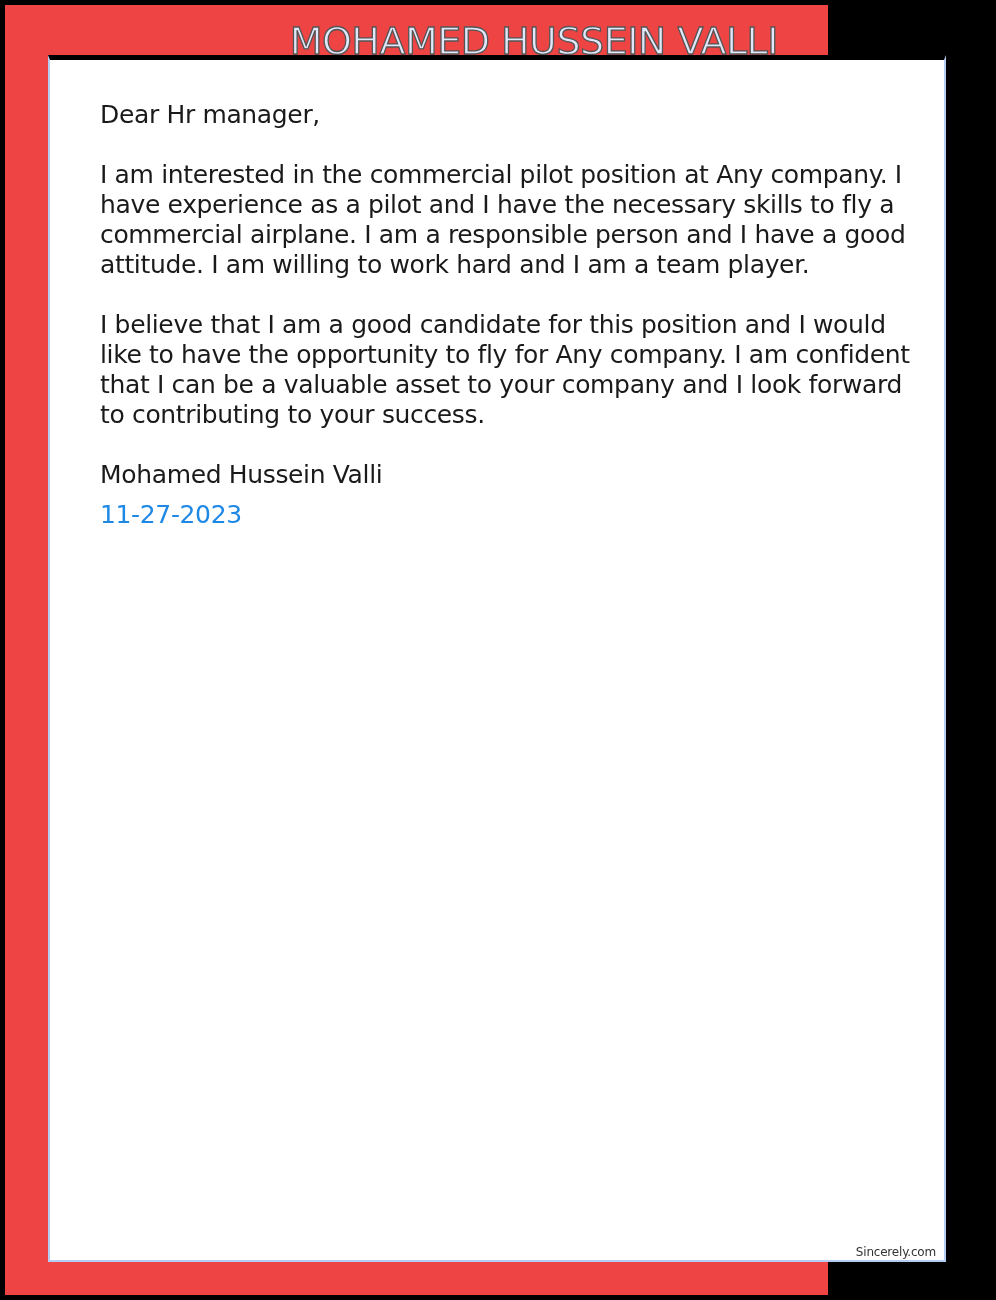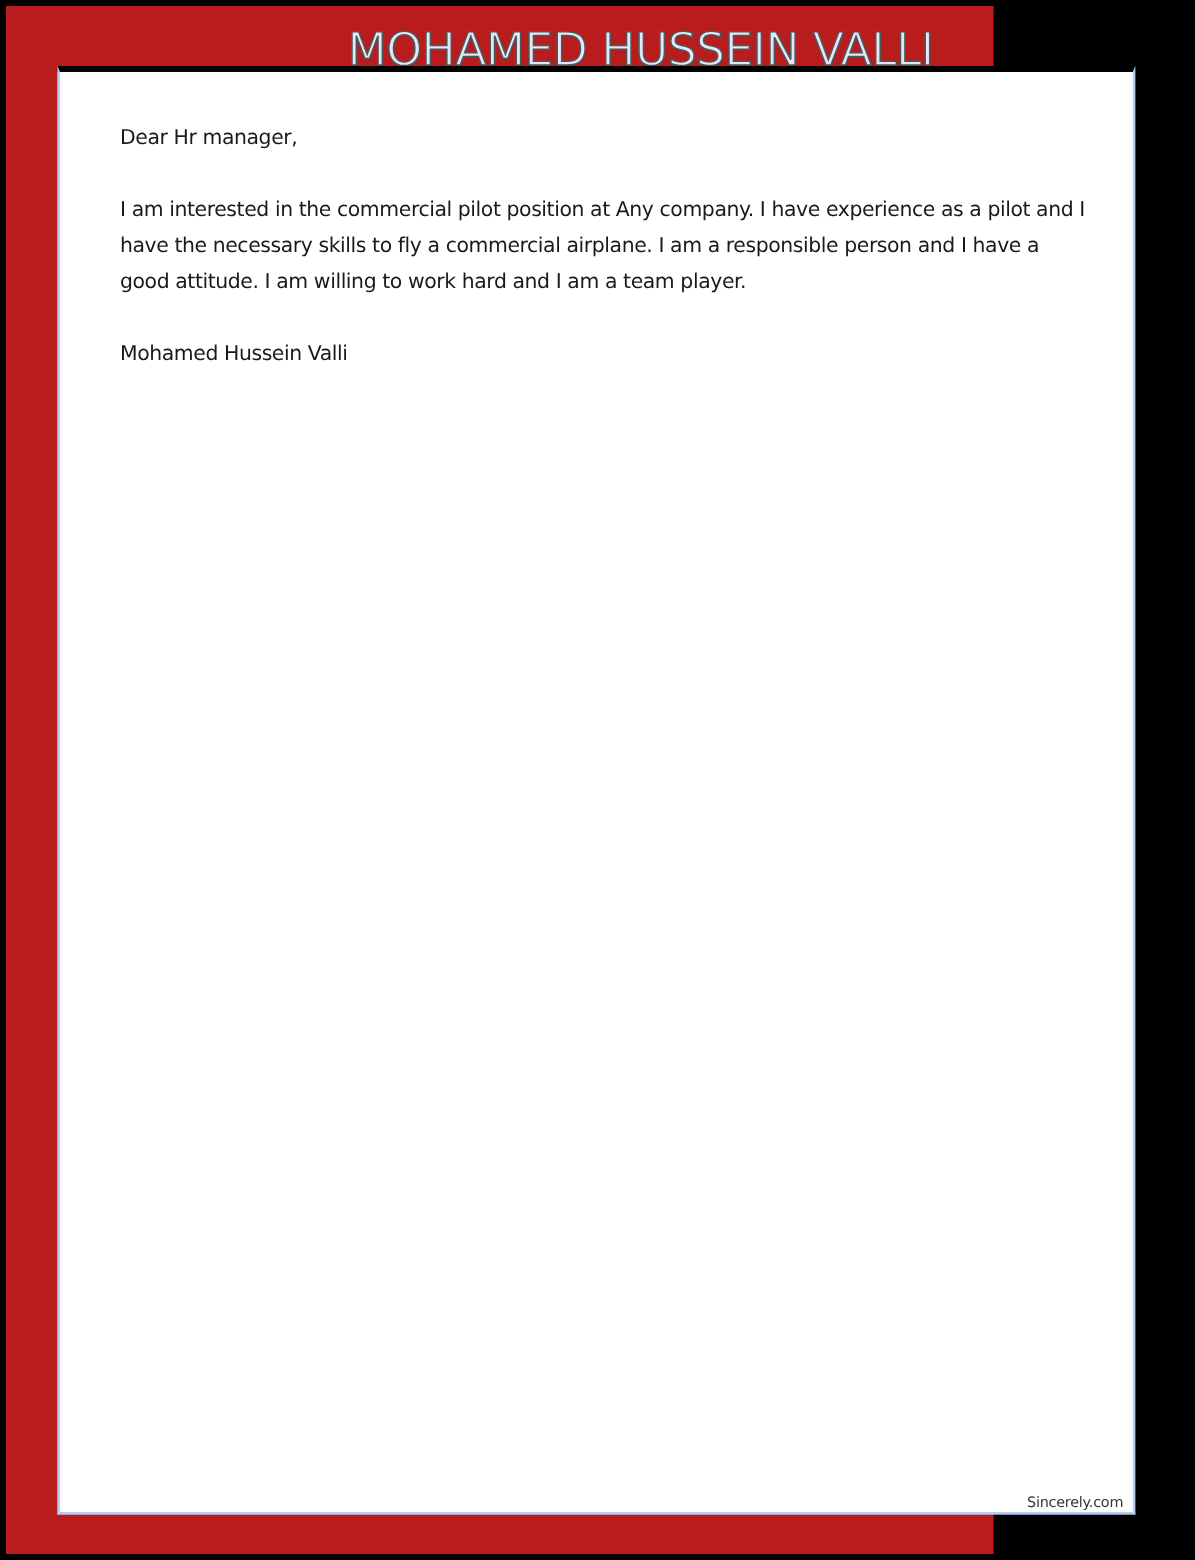--- a/index.html
+++ b/index.html
@@ -13,21 +13,21 @@
       background: #000000;
       overflow: hidden;
       font-family: "DejaVu Sans", sans-serif;
     }
     .frame {
       position: absolute;
       left: 5px;
       top: 5px;
       width: 823px;
       height: 1290px;
-      background: #b91c1c;
+      background: #ef4444;
       text-decoration: underline;
     }
     .header-name {
       position: absolute;
       right: 50px;
       top: 14px;
       margin: 0;
       font-family: "DejaVu Sans", sans-serif;
       font-weight: normal;
       font-size: 38px;
@@ -49,21 +49,21 @@
       border-right: 2px solid #b5cdf3;
       border-bottom: 2px solid #b5cdf3;
       box-sizing: border-box;
     }
     .content {
       position: absolute;
       left: 50px;
       top: 40px;
       width: 810px;
       font-family: "DejaVu Sans", sans-serif;
-      font-size: 17px;
+      font-size: 25px;
       line-height: 30px;
       color: #1a1a1a;
       letter-spacing: -0.35px;
     }
     .content p {
       margin: 0 0 30px 0;
     }
     .content p.signature {
       margin-bottom: 10px;
     }
@@ -85,17 +85,19 @@
 </head>
 <body>
 
 <div class="frame">
   <h1 class="header-name">MOHAMED HUSSEIN VALLI</h1>
 
   <div class="page">
     <div class="content">
       <p>Dear Hr manager,</p>
       <p>I am interested in the commercial pilot position at Any company. I have experience as a pilot and I have the necessary skills to fly a commercial airplane. I am a responsible person and I have a good attitude. I am willing to work hard and I am a team player.</p>
+      <p>I believe that I am a good candidate for this position and I would like to have the opportunity to fly for Any company. I am confident that I can be a valuable asset to your company and I look forward to contributing to your success.</p>
       <p class="signature">Mohamed Hussein Valli</p>
+      <p class="date">11-27-2023</p>
     </div>
     <div class="footer-brand">Sincerely.com</div>
   </div>
 </div>
 
 </body></html>

